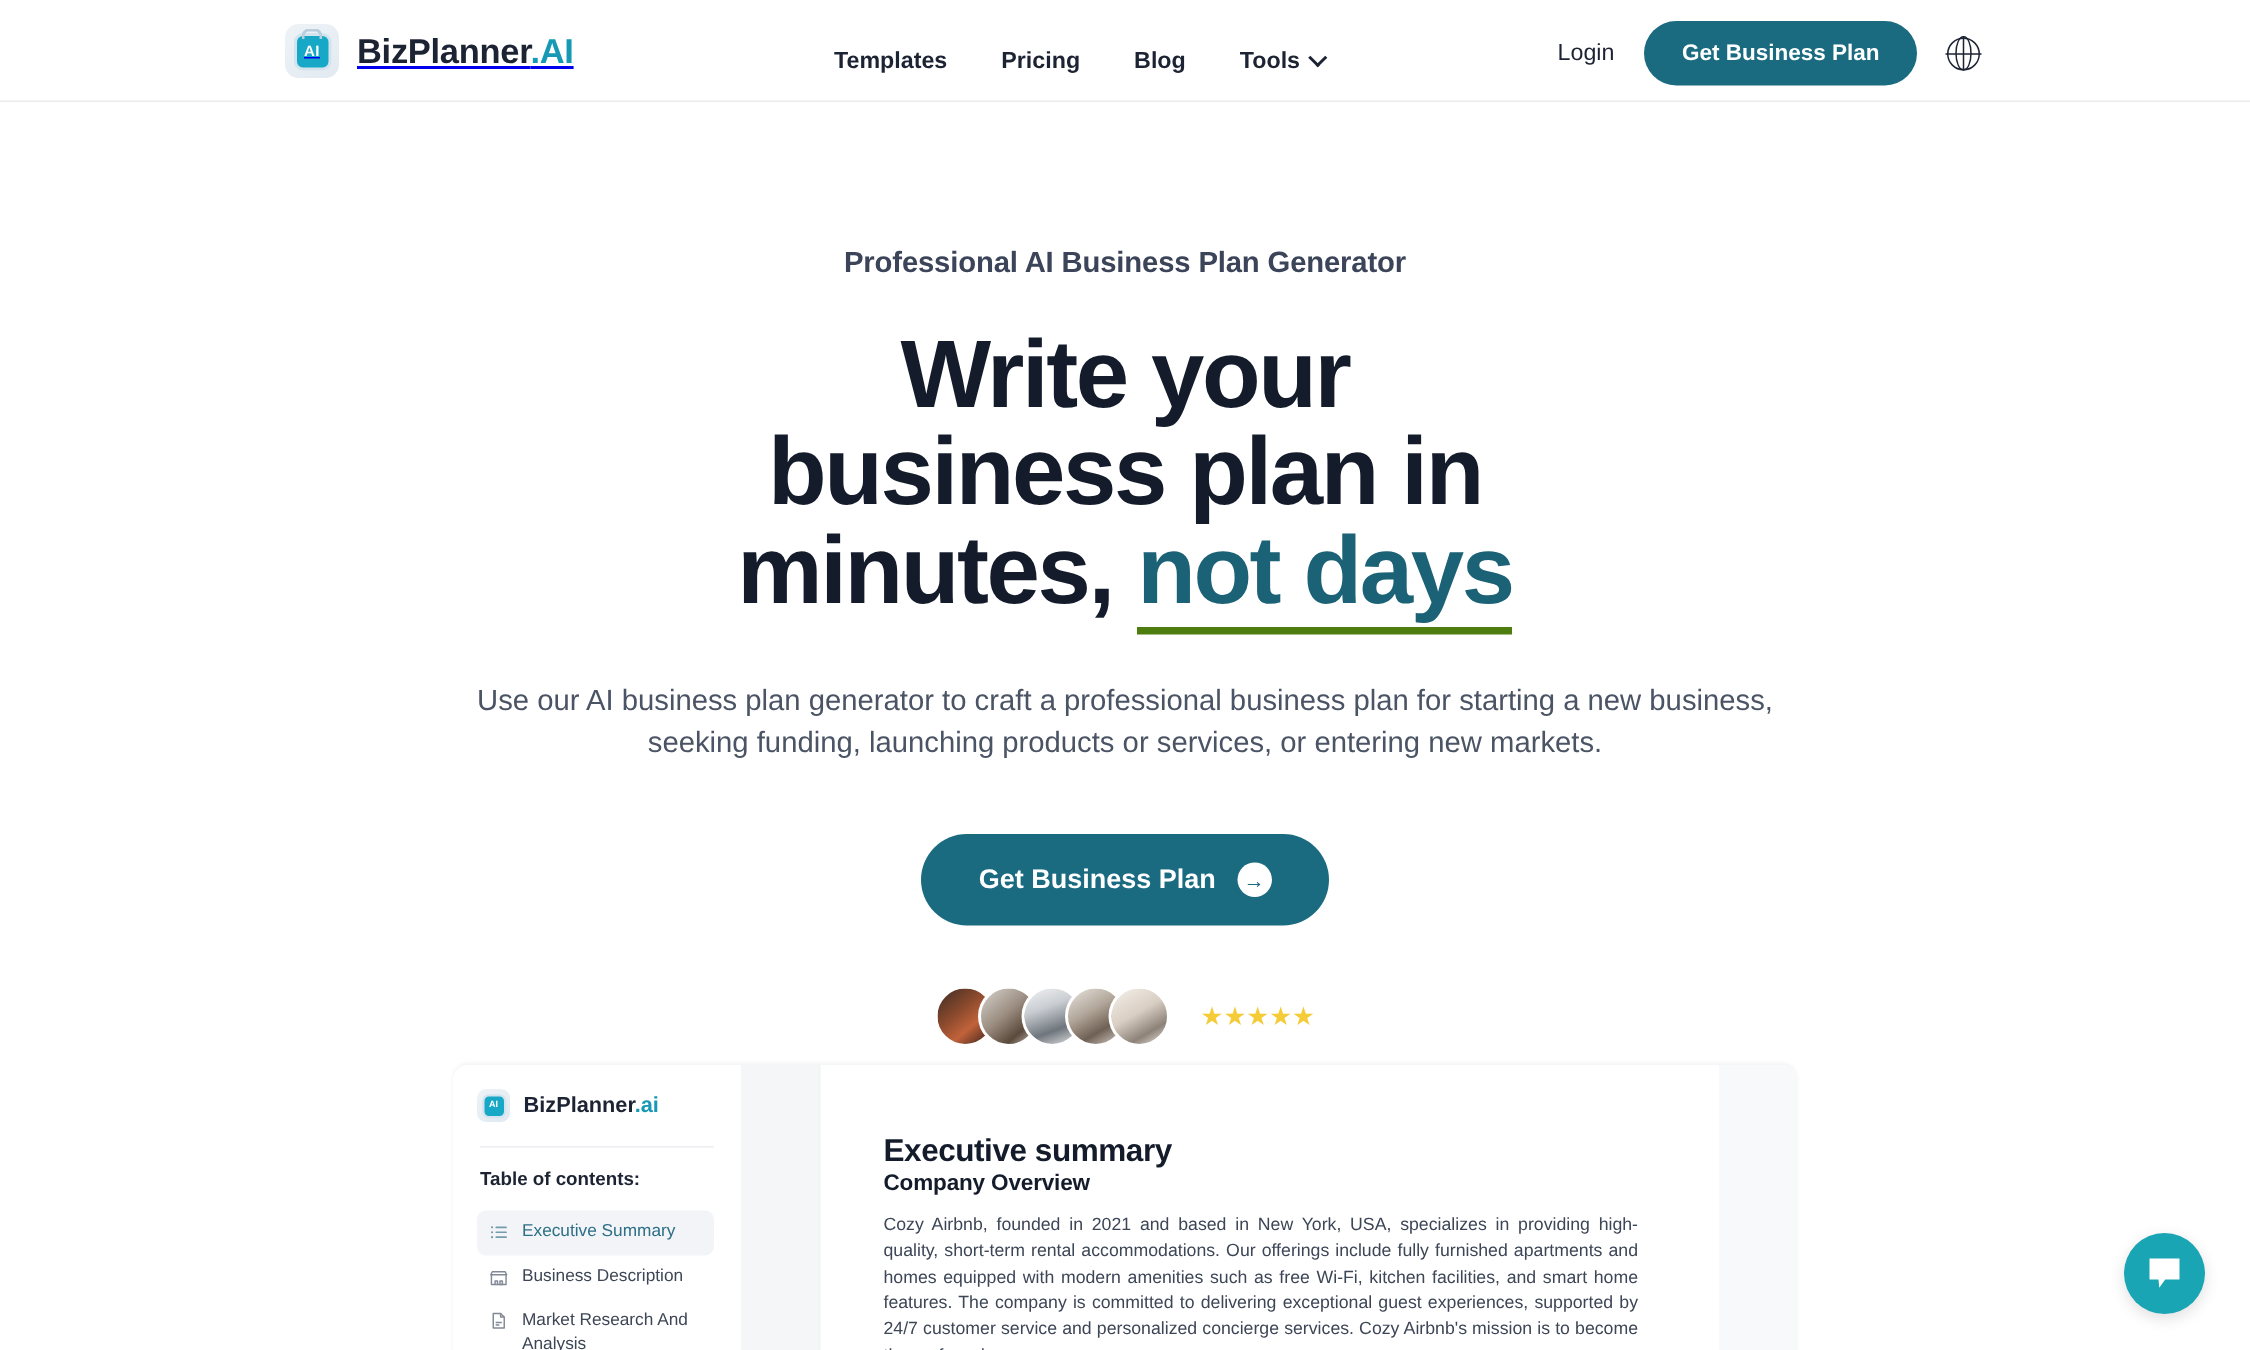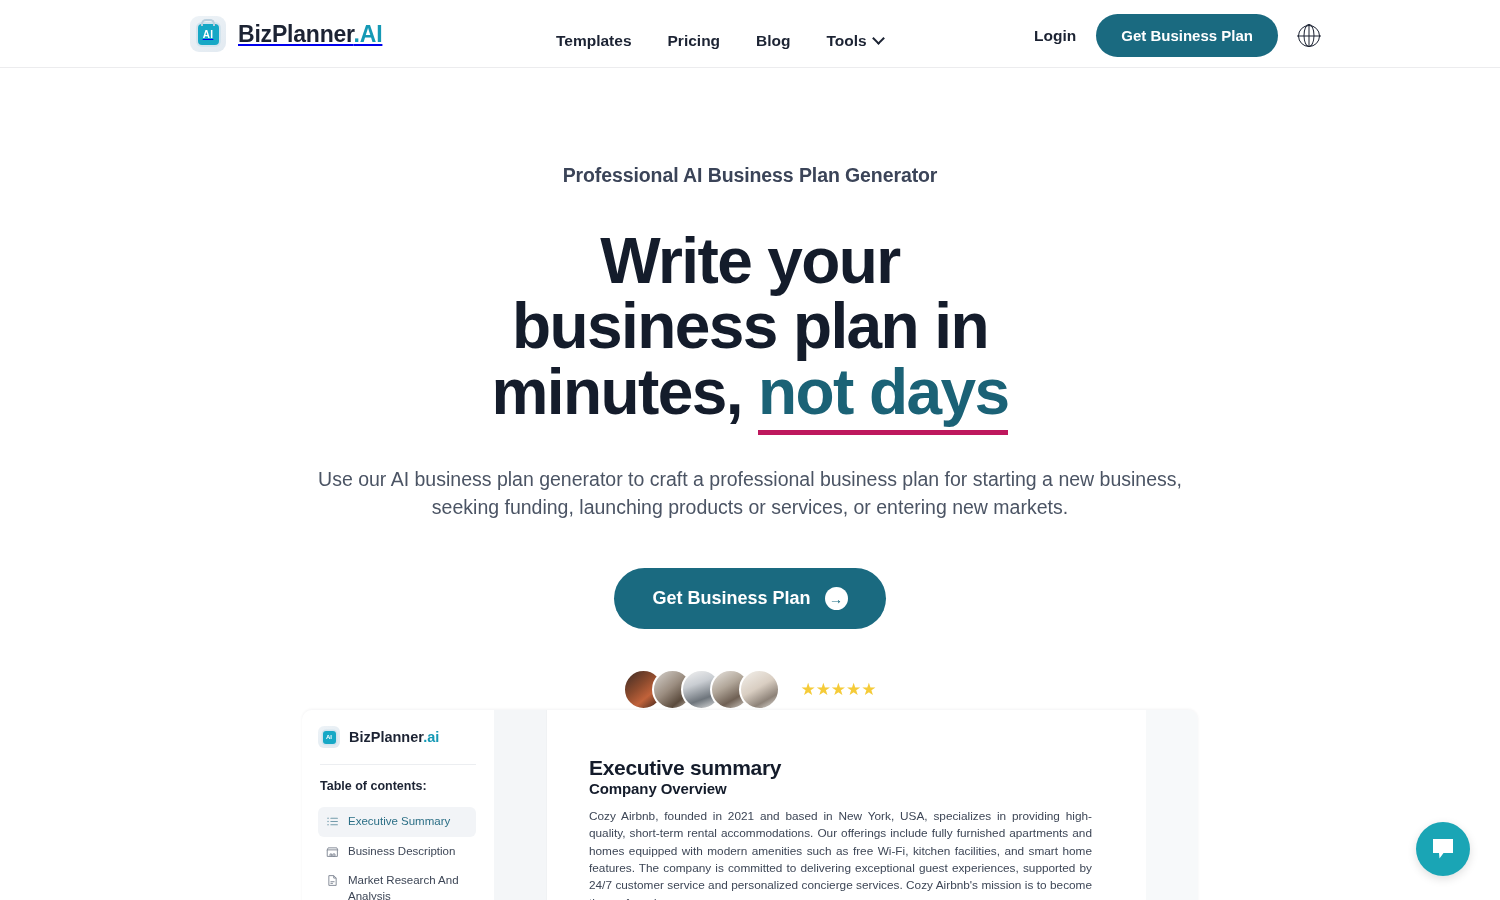--- a/index.html
+++ b/index.html
@@ -51,21 +51,21 @@
   .nav a {
     font-size: 15.5px; font-weight: 700; color: #1c2333;
     text-decoration: none; white-space: nowrap;
     display: flex; align-items: center; gap: 7px;
   }
   .caret { display:inline-block; width: 9px; height: 9px;
     border-right: 2px solid #1c2333; border-bottom: 2px solid #1c2333;
     transform: translateY(-3px) rotate(45deg); }
 
   .header-right { position: absolute; right: 180px; top: 14px; display: flex; align-items: center; gap: 20px; }
-  .login-link { font-size: 15.5px; font-weight: 700; color: #1c2333; text-decoration: none; }
+  .login-link { font-size: 15.5px; font-weight: 400; color: #1c2333; text-decoration: none; }
   .btn-primary {
     background: #1a6a80; color: #fff; border: none;
     font-family: inherit; font-weight: 700; font-size: 15px;
     border-radius: 999px; padding: 13px 25px; cursor: pointer;
     white-space: nowrap;
   }
   .globe {
     width: 22px; height: 22px; border-radius: 50%;
     border: 1.8px solid #1c2333; position: relative; cursor: pointer;
   }
@@ -76,28 +76,28 @@
   .globe .ellipse { position:absolute; left: 50%; top:-1.8px; bottom:-1.8px; width: 11px;
     transform: translateX(-50%); border: 1.8px solid #1c2333; border-radius: 50%; }
 
   
   .hero { width: 1500px; text-align: center; padding-top: 96px; }
   .eyebrow {
     font-size: 19.5px; font-weight: 700; color: #3b4458;
     letter-spacing: -0.1px;
   }
   .h1 {
-    margin-top: 42px;
+    margin-top: 30px;
     font-size: 64px; line-height: 1.02; font-weight: 700;
     color: #141c2b; letter-spacing: -1.6px;
   }
   .h1 .nowrap { display: block; }
   .h1 .accent {
     color: #1b6276;
-    border-bottom: 5px solid #be185d;
+    border-bottom: 5px solid #4d7c0f;
     padding-bottom: 2px;
   }
   .sub {
     margin: 40px auto 0;
     width: 900px;
     font-size: 19.5px; line-height: 1.45; color: #4b5464; font-weight: 400;
   }
   .cta-wrap { margin-top: 47px; display: flex; justify-content: center; }
   .cta {
     background: #1a6a80; color: #fff; border: none; cursor: pointer;

